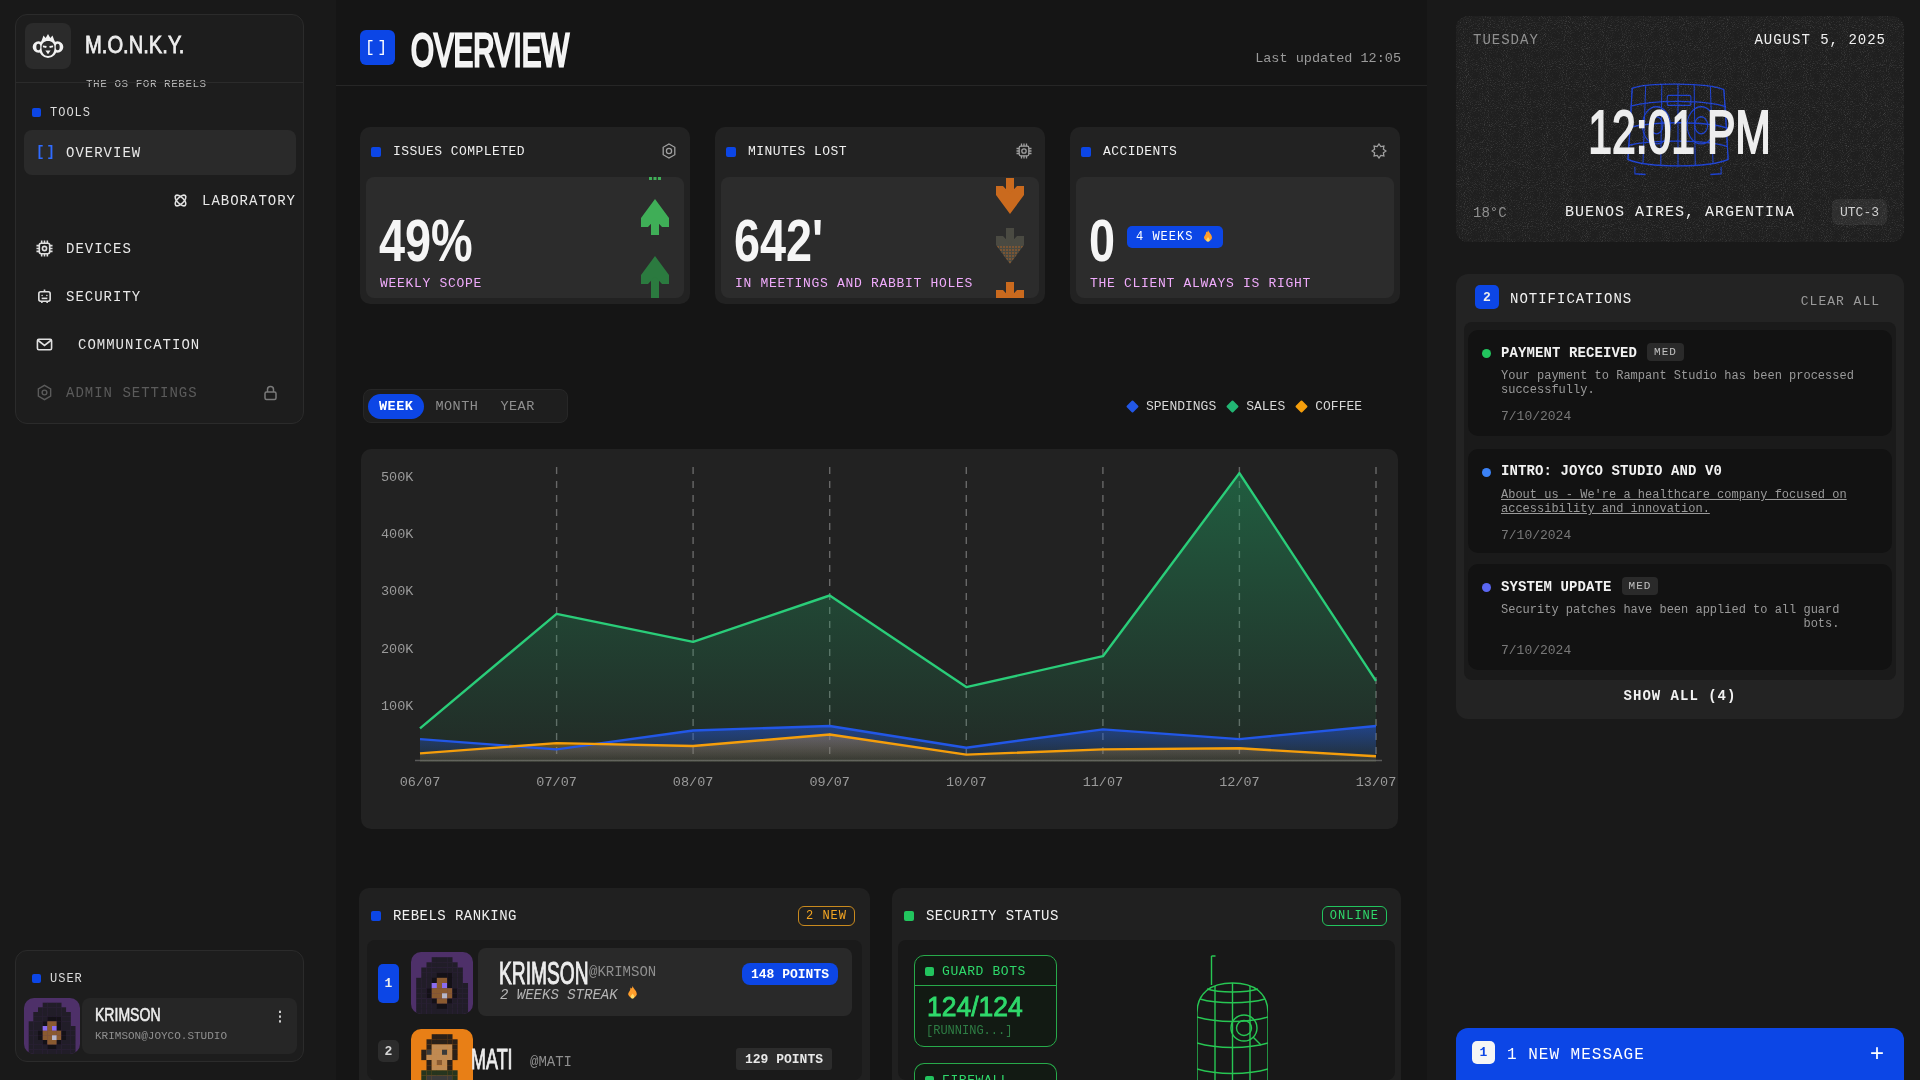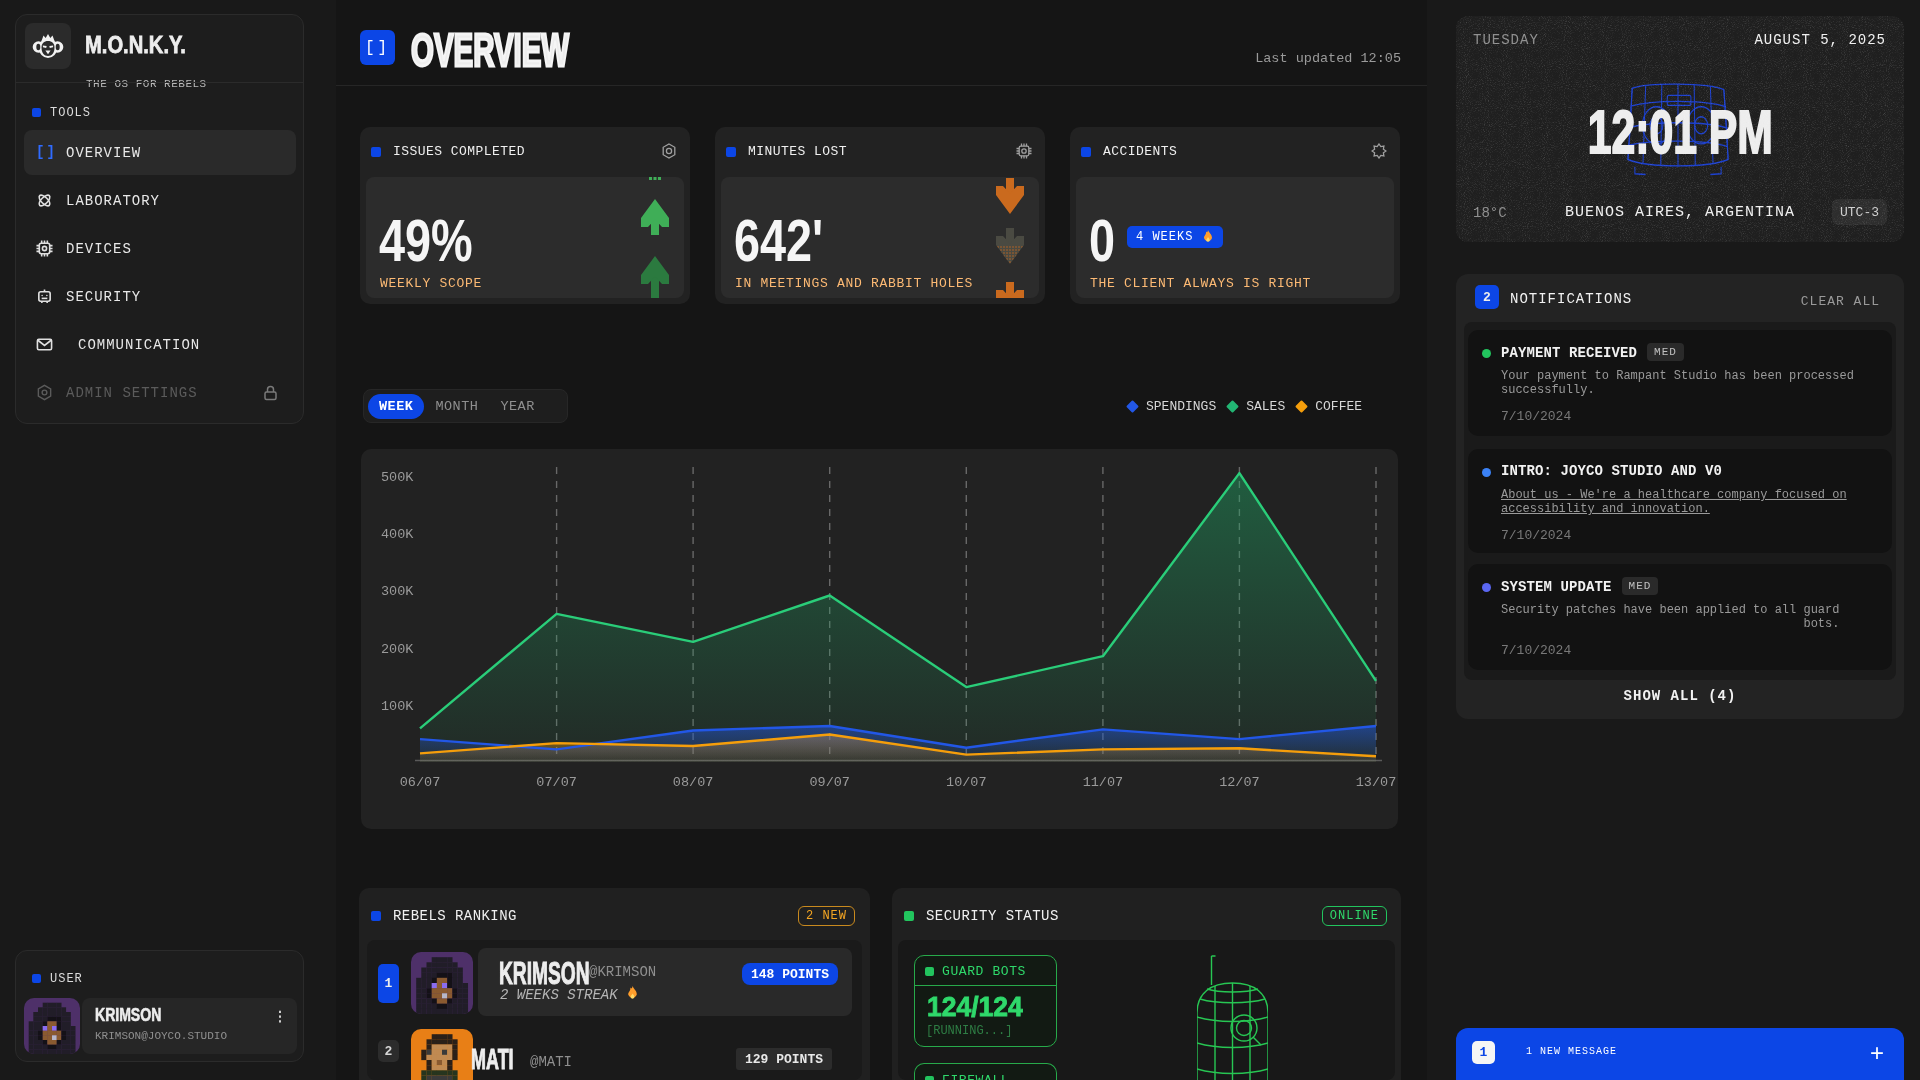--- a/index.html
+++ b/index.html
@@ -1,20 +1,20 @@
 <!DOCTYPE html>
 <html><head>
 <meta charset="utf-8">
 <style>
 * { margin:0; padding:0; box-sizing:border-box; }
 html,body { width:1920px; height:1080px; overflow:hidden; background:#191919; }
 body { font-family:"Liberation Mono", monospace; color:#ededed; position:relative; }
 .abs { position:absolute; }
 .mono { font-family:"Liberation Mono", monospace; }
-.hvy { font-family:"Liberation Sans", sans-serif; font-weight:bold; -webkit-text-stroke:0.032em currentColor; }
+.hvy { font-family:"Liberation Sans", sans-serif; font-weight:normal; -webkit-text-stroke:0.032em currentColor; }
 .cond { display:inline-block; transform:scaleX(0.78); transform-origin:0 50%; white-space:nowrap; }
 .condc { display:inline-block; transform:scaleX(0.78); transform-origin:50% 50%; white-space:nowrap; }
 .grey { color:#9a9a9a; }
 
 
 #maincol { left:336px; top:0; width:1091px; height:1080px; background:#151515; }
 #hdrline { left:336px; top:85px; width:1091px; height:1px; background:#262626; }
 
 
 #sidepanel { left:15px; top:14px; width:289px; height:410px; background:#1d1d1d; border:1px solid #2b2b2b; border-radius:12px; }
@@ -24,21 +24,21 @@
 .navrow .ic { width:17px; height:17px; margin-left:12px; margin-right:13px; flex:none; }
 .navtxt { font-size:14px; letter-spacing:1px; color:#e8e8e8; }
 
 
 .scard { position:absolute; top:127px; width:330px; height:177px; background:#222222; border-radius:10px; }
 .scard .hdr { position:absolute; top:17px; left:11px; display:flex; align-items:center; }
 .sqb { width:10px; height:10px; background:#0c46e6; border-radius:2px; margin-right:12px; }
 .ctitle { font-size:13px; letter-spacing:0.45px; color:#f0f0f0; }
 .inner { position:absolute; left:6px; right:6px; top:50px; bottom:6px; background:#2c2c2c; border-radius:8px; overflow:hidden; }
 .bignum { position:absolute; left:13px; top:34px; font-family:"Liberation Sans"; font-weight:bold; font-size:60px; color:#f5f5f5; line-height:1; }
-.caption { position:absolute; left:14px; bottom:7px; font-size:13px; letter-spacing:.7px; color:#fdba74; }
+.caption { position:absolute; left:14px; bottom:7px; font-size:13px; letter-spacing:.7px; color:#f0abfc; }
 .gicon { position:absolute; right:13px; top:16px; width:16px; height:16px; color:#a0a0a0; }
 
 
 #tabs { left:363px; top:389px; width:205px; height:34px; background:#1e1e1e; border:1px solid #272727; border-radius:8px; display:flex; align-items:center; padding:0 4px; }
 .tab { font-size:13.5px; letter-spacing:.5px; color:#8f8f8f; padding:5px 11px; }
 .tabact { background:#0c46e6; color:#fff; border-radius:14px; font-weight:bold; }
 #legend { left:1128px; top:398px; width:286px; height:16px; display:flex; align-items:center; font-size:13px; color:#d8d8d8; }
 .dia { width:9px; height:9px; transform:rotate(45deg); border-radius:1px; margin:0 9px 0 12px; flex:none; }
 #chartcard { left:361px; top:449px; width:1037px; height:380px; background:#222222; border-radius:10px; }
 
@@ -81,21 +81,21 @@
   <div class="abs" style="left:70px;top:45px;font-size:11px;letter-spacing:.5px;color:#b9b9b9;margin-top:18px;">THE OS FOR REBELS</div>
   <div class="abs" style="left:0;top:67px;width:287px;height:1px;background:#2b2b2b;"></div>
 
   <div class="abs" style="left:16px;top:93px;width:9px;height:9px;background:#0c46e6;border-radius:2px;"></div>
   <div class="abs" style="left:34px;top:91px;font-size:12px;letter-spacing:1px;color:#dcdcdc;">TOOLS</div>
 
   <div class="navrow" style="top:115px;background:#2a2a2a;">
     <span class="ic" style="color:#2f6bff;font-size:14px;font-weight:bold;line-height:17px;letter-spacing:2px;">[]</span>
     <span class="navtxt">OVERVIEW</span>
   </div>
-  <div class="navrow" style="top:163px;">
+  <div class="navrow" style="top:163px;justify-content:flex-end;">
     <svg class="ic" viewBox="0 0 18 18" fill="none" stroke="#e0e0e0" stroke-width="1.7">
       <ellipse cx="9" cy="9" rx="7.2" ry="3.4" transform="rotate(45 9 9)"></ellipse>
         <ellipse cx="9" cy="9" rx="7.2" ry="3.4" transform="rotate(-45 9 9)"></ellipse>
     </svg>
     <span class="navtxt">LABORATORY</span>
   </div>
   <div class="navrow" style="top:211px;">
     <svg class="ic" viewBox="0 0 18 18" fill="none" stroke="#e0e0e0" stroke-width="1.7">
       <rect x="3.5" y="3.5" width="11" height="11" rx="2"></rect>
         <circle cx="9" cy="9" r="2.2"></circle>
@@ -675,15 +675,15 @@
     <div class="abs" style="left:14px;top:19px;width:9px;height:9px;border-radius:50%;background:#5b67f2;"></div>
     <div class="abs" style="left:33px;top:13px;"><span class="ntitle">SYSTEM UPDATE</span><span class="med">MED</span></div>
     <div class="abs nbody" style="left:33px;top:39px;text-align:right;">Security patches have been applied to all guard<br>bots.</div>
     <div class="abs ndate" style="left:33px;top:79px;">7/10/2024</div>
   </div>
   <div class="abs" style="left:0;top:414px;width:448px;text-align:center;font-size:14px;font-weight:bold;letter-spacing:1px;color:#f2f2f2;">SHOW ALL (4)</div>
 </div>
 
 <div class="abs" id="msgbar">
   <div class="abs" style="left:16px;top:13px;width:23px;height:23px;background:#f5f5f5;border-radius:5px;display:flex;align-items:center;justify-content:center;font-size:13px;font-weight:bold;color:#0c46e6;">1</div>
-  <div class="abs" style="left:51px;top:18px;font-size:10px;letter-spacing:1px;color:#fff;margin-left:19px;">1 NEW MESSAGE</div>
+  <div class="abs" style="left:51px;top:18px;font-size:16px;letter-spacing:1px;color:#fff;">1 NEW MESSAGE</div>
   <div class="abs" style="right:20px;top:11px;font-size:24px;color:#fff;font-family:'Liberation Sans';">+</div>
 </div>
 
 </body></html>

